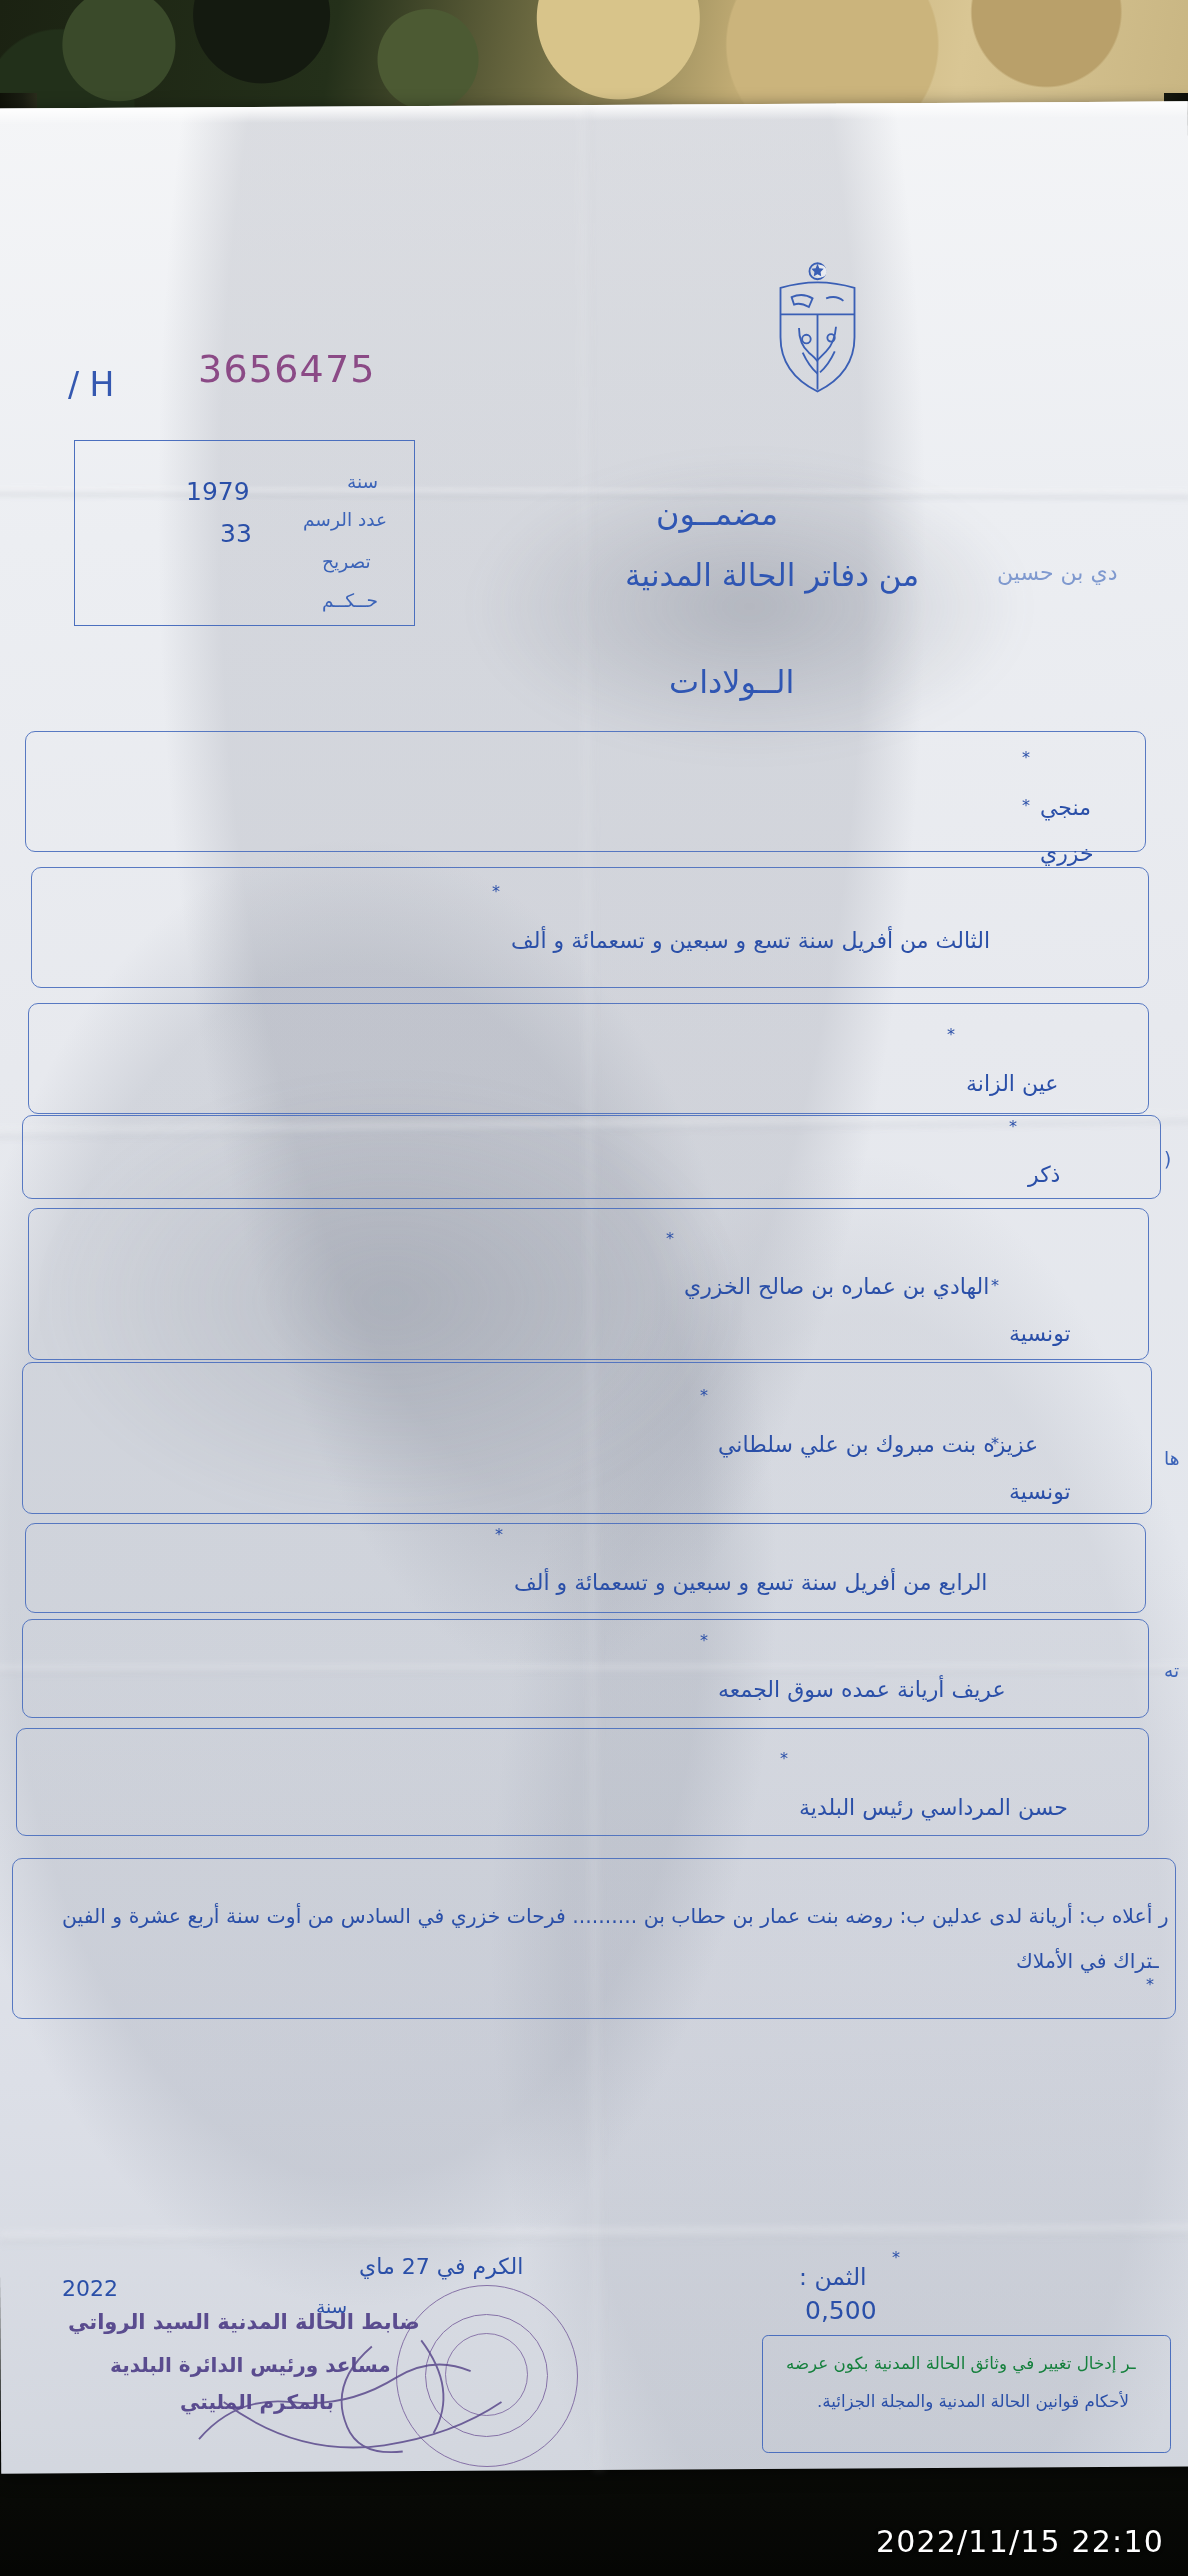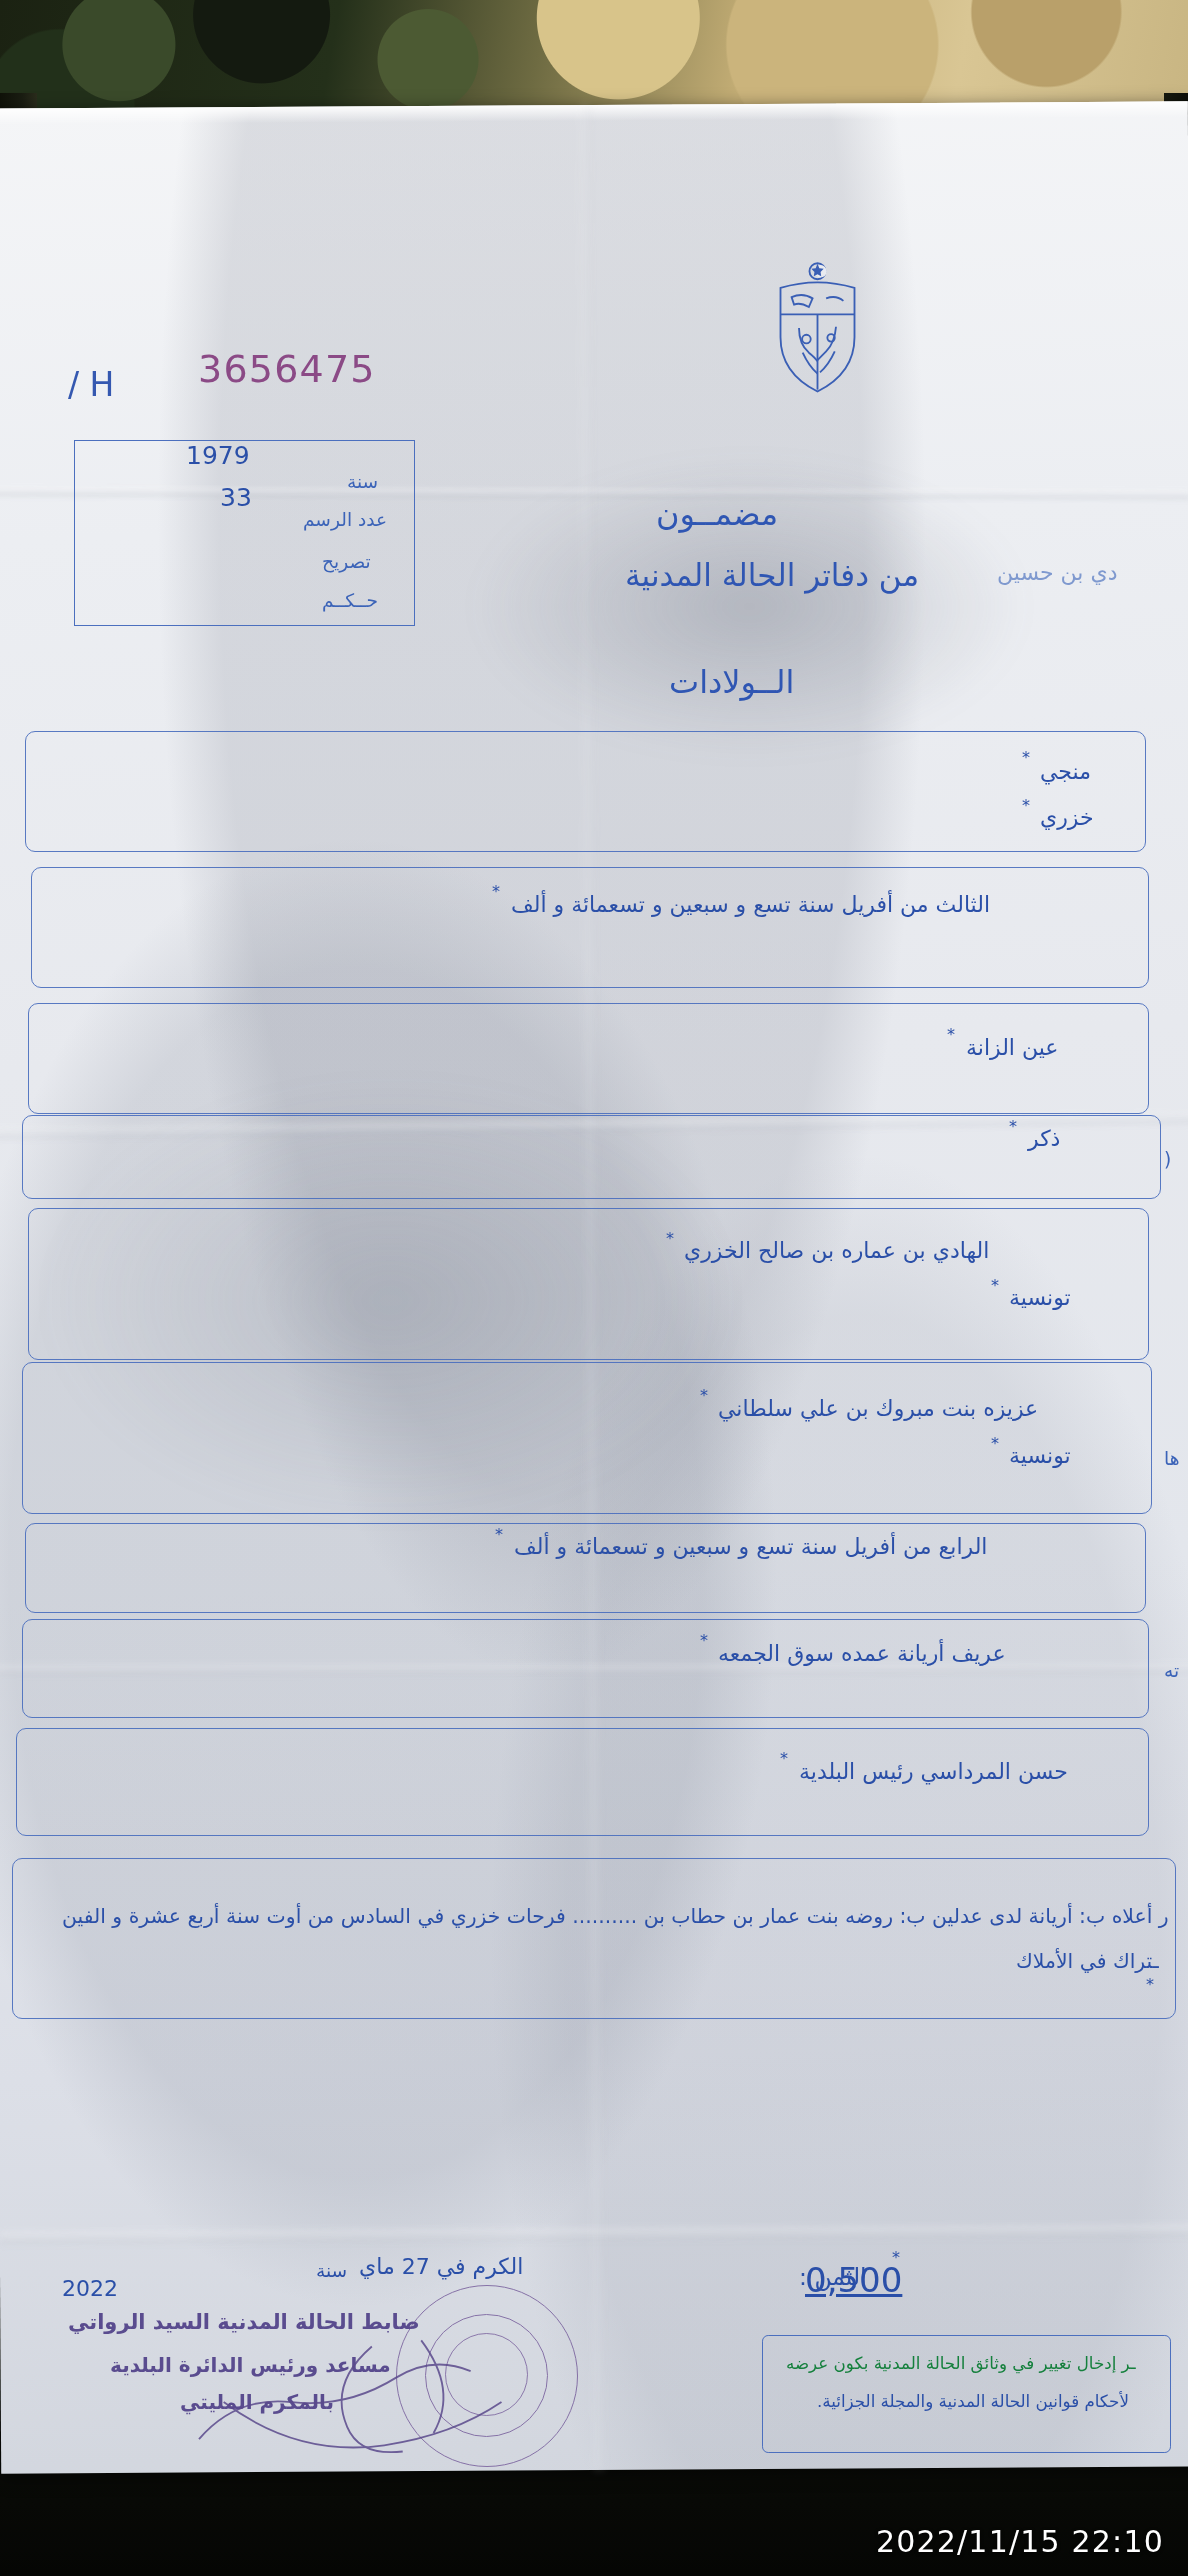--- a/index.html
+++ b/index.html
@@ -185,20 +185,21 @@
     letter-spacing: 7.4px;
     color: #2f56b3;
   }
 
   .fieldtext {
     position: absolute;
     font-size: 22px;
     color: #2a4fa8;
     direction: rtl;
     white-space: nowrap;
+    margin-top: 36px;
   }
   .rightlabel {
     position: absolute;
     font-size: 18.6px;
     color: #3b63b8;
     direction: rtl;
   }
 
   .note-line {
     position: absolute;
@@ -402,21 +403,21 @@
 
   <div class="rightlabel" style="left:1164px; top:1149px;">(</div>
   <div class="rightlabel" style="left:1164px; top:1418px;margin-top:30px;">ها</div>
   <div class="rightlabel" style="left:1164px; top:1660px;">ته</div>
 
   <div class="note-line" style="left:62px; top:1904px;">ر أعلاه ب: أريانة لدى عدلين ب: روضه بنت عمار بن حطاب بن .......... فرحات خزري في السادس من أوت سنة أربع عشرة و الفين</div>
   <div class="note-line" style="left:1016px; top:1949px;">ـتراك في الأملاك</div>
   <div class="ink" style="left:1146px; top:1975px; font-size:16px;">*</div>
 
   <div class="price-label">الثمن :</div>
-  <div class="fieldtext" style="left:805px; top:2260px; font-size:34px;text-decoration:underline;">0,500</div>
+  <div class="fieldtext" style="left:805px; top:2260px; font-size:25px;">0,500</div>
   <div class="ink" style="left:892px; top:2248px; font-size:16px;">*</div>
   <div class="price-box"></div>
   <div class="price-note1">ـر إدخال تغيير في وثائق الحالة المدنية بكون عرضه</div>
   <div class="price-note2">لأحكام قوانين الحالة المدنية والمجلة الجزائية.</div>
 
   <div class="date-left">الكرم في 27 ماي</div>
   <div class="fieldtext" style="left:316px; top:2260px; font-size:18.6px;">سنة</div>
   <div class="year-left">2022</div>
 
   <div class="officer-stamp">ضابط الحالة المدنية السيد الرواتي</div>

